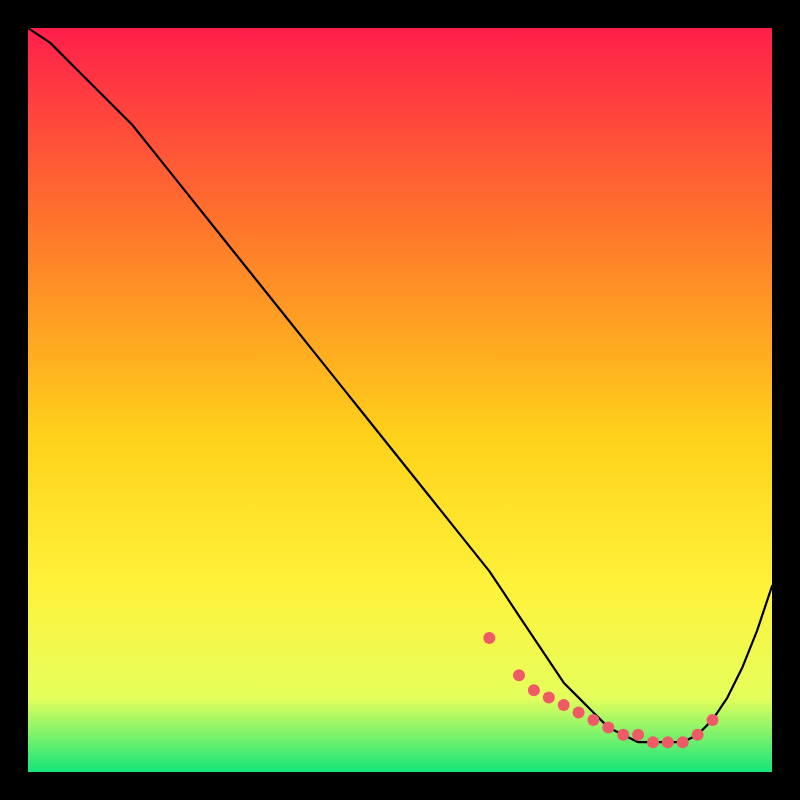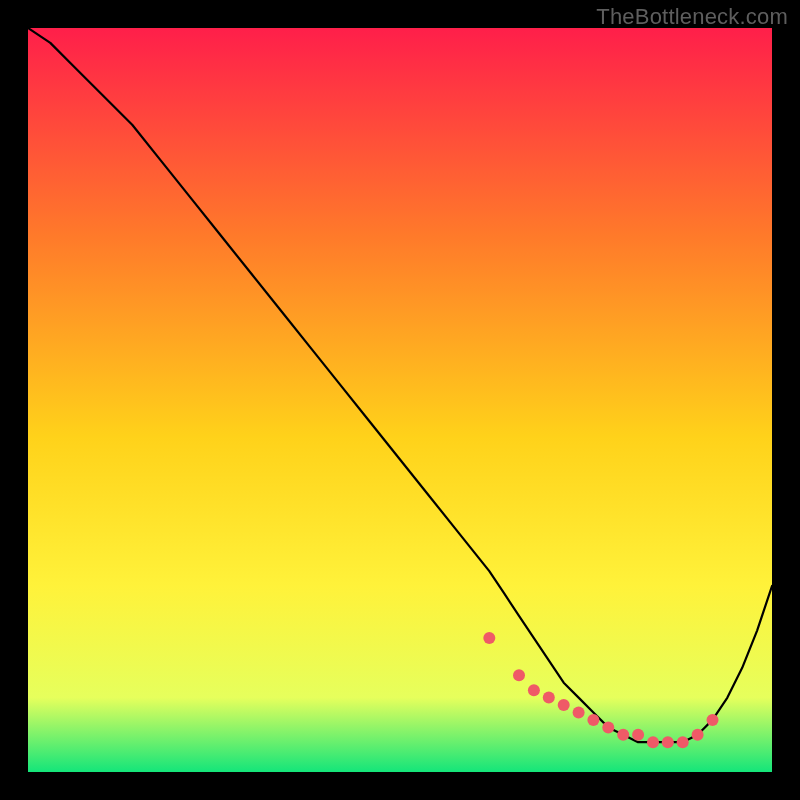--- a/index.html
+++ b/index.html
@@ -35,21 +35,20 @@
     top: 28px;
     width: 744px;
     height: 744px;
   }
   svg { display: block; }
 </style>
 </head>
 <body>
 
 <div class="frame">
-  <div class="watermark">TheBottleneck.com</div>
 
   <div class="plot">
     <svg id="chart-svg" width="744" height="744" viewBox="0 0 744 744" preserveAspectRatio="none">
       <defs>
         <linearGradient id="bg-grad" x1="0" y1="0" x2="0" y2="1">
           <stop id="g0" offset="0%" stop-color="#ff1f4a"></stop>
           <stop id="g1" offset="28%" stop-color="#ff7a2a"></stop>
           <stop id="g2" offset="55%" stop-color="#ffd21a"></stop>
           <stop id="g3" offset="75%" stop-color="#fff23a"></stop>
           <stop id="g4" offset="90%" stop-color="#e6ff5c"></stop>

